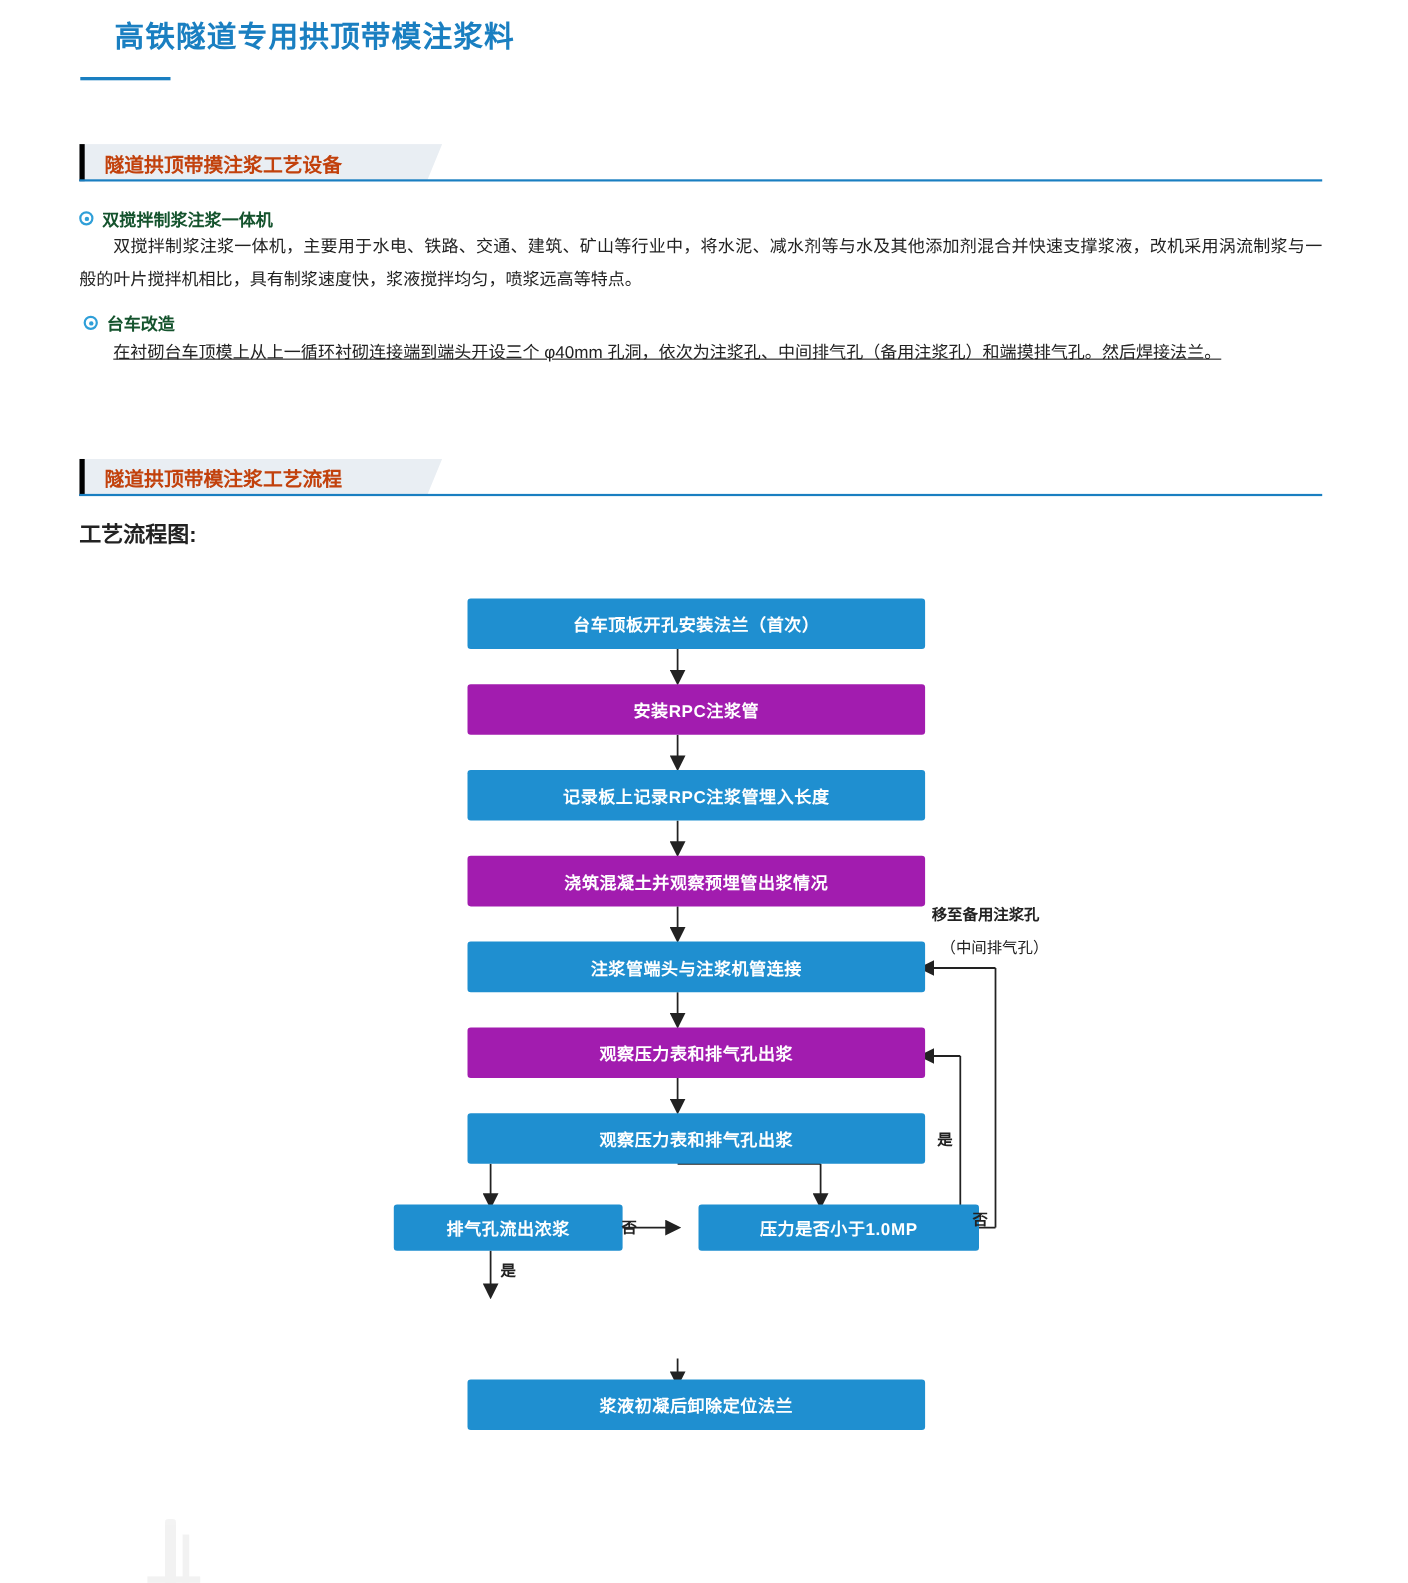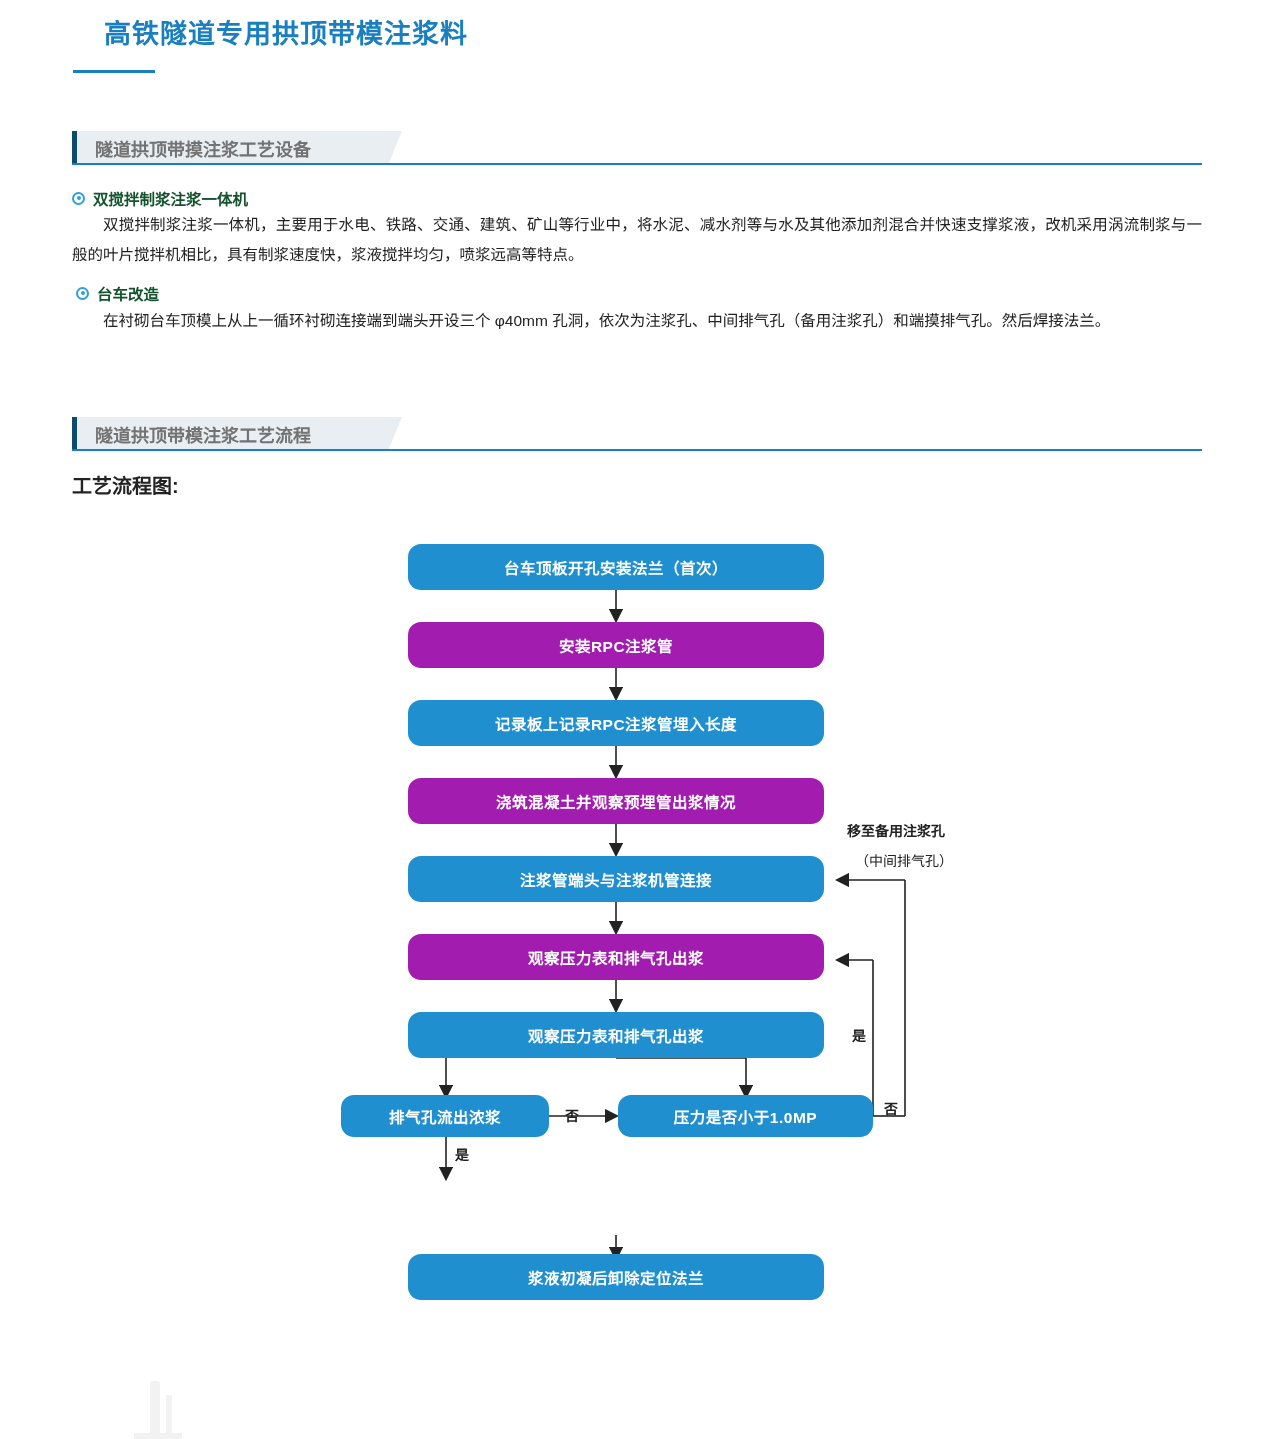--- a/index.html
+++ b/index.html
@@ -37,28 +37,28 @@
     position:absolute;
     left:72px;
     width:1130px;
     height:34px;
   }
   .section-head .tag{
     position:absolute;
     left:0; top:0;
     height:34px;
     background:#e9eef3;
-    border-left:5px solid #0c4a6e;
+    border-left:5px solid #000000;
     display:flex;
     align-items:center;
     padding:0 26px 0 18px;
     box-sizing:border-box;
     font-size:18px;
     font-weight:bold;
-    color:#737373;
+    color:#c2410c;
     clip-path:polygon(0 0, 100% 0, calc(100% - 14px) 100%, 0 100%);
     min-width:330px;
   }
   .section-head .rule{
     position:absolute;
     left:0; bottom:0;
     width:1130px;
     height:2px;
     background:#1a7fc1;
   }
@@ -112,23 +112,24 @@
   }
   .node{
     position:absolute;
     box-sizing:border-box;
     display:flex;
     align-items:center;
     justify-content:center;
     font-size:15.5px;
     font-weight:bold;
     color:#ffffff;
-    border-radius:13px;
+    border-radius:3px;
     letter-spacing:.5px;
     text-align:center;
+    margin-left:17px;
   }
   .node.blue{background:#1f8fd0;}
   .node.gray{background:#a21caf;}
 
   .flow-label{
     position:absolute;
     font-size:14px;
     color:#222;
     font-weight:bold;
     white-space:nowrap;
@@ -178,21 +179,21 @@
   <div class="bullet" style="left:72px; top:187px;">
     <span class="ring"></span>
     <span>双搅拌制浆注浆一体机</span>
   </div>
   <div class="para" style="left:72px; top:210px; width:1130px;">双搅拌制浆注浆一体机，主要用于水电、铁路、交通、建筑、矿山等行业中，将水泥、减水剂等与水及其他添加剂混合并快速支撑浆液，改机采用涡流制浆与一般的叶片搅拌机相比，具有制浆速度快，浆液搅拌均匀，喷浆远高等特点。</div>
 
   <div class="bullet" style="left:76px; top:282px;">
     <span class="ring"></span>
     <span>台车改造</span>
   </div>
-  <div class="para" style="left:72px; top:306px; width:1130px;">在衬砌台车顶模上从上一循环衬砌连接端到端头开设三个 φ40mm 孔洞，依次为注浆孔、中间排气孔（备用注浆孔）和端摸排气孔。然后焊接法兰。</div>
+  <div class="para" style="left:72px; top:306px; width:1130px;text-decoration:underline;">在衬砌台车顶模上从上一循环衬砌连接端到端头开设三个 φ40mm 孔洞，依次为注浆孔、中间排气孔（备用注浆孔）和端摸排气孔。然后焊接法兰。</div>
 
   <div class="section-head" style="top:417px;">
     <div class="tag">隧道拱顶带模注浆工艺流程</div>
     <div class="rule"></div>
   </div>
 
   <div class="flow-caption">工艺流程图:</div>
 
   <div class="flow">
 

